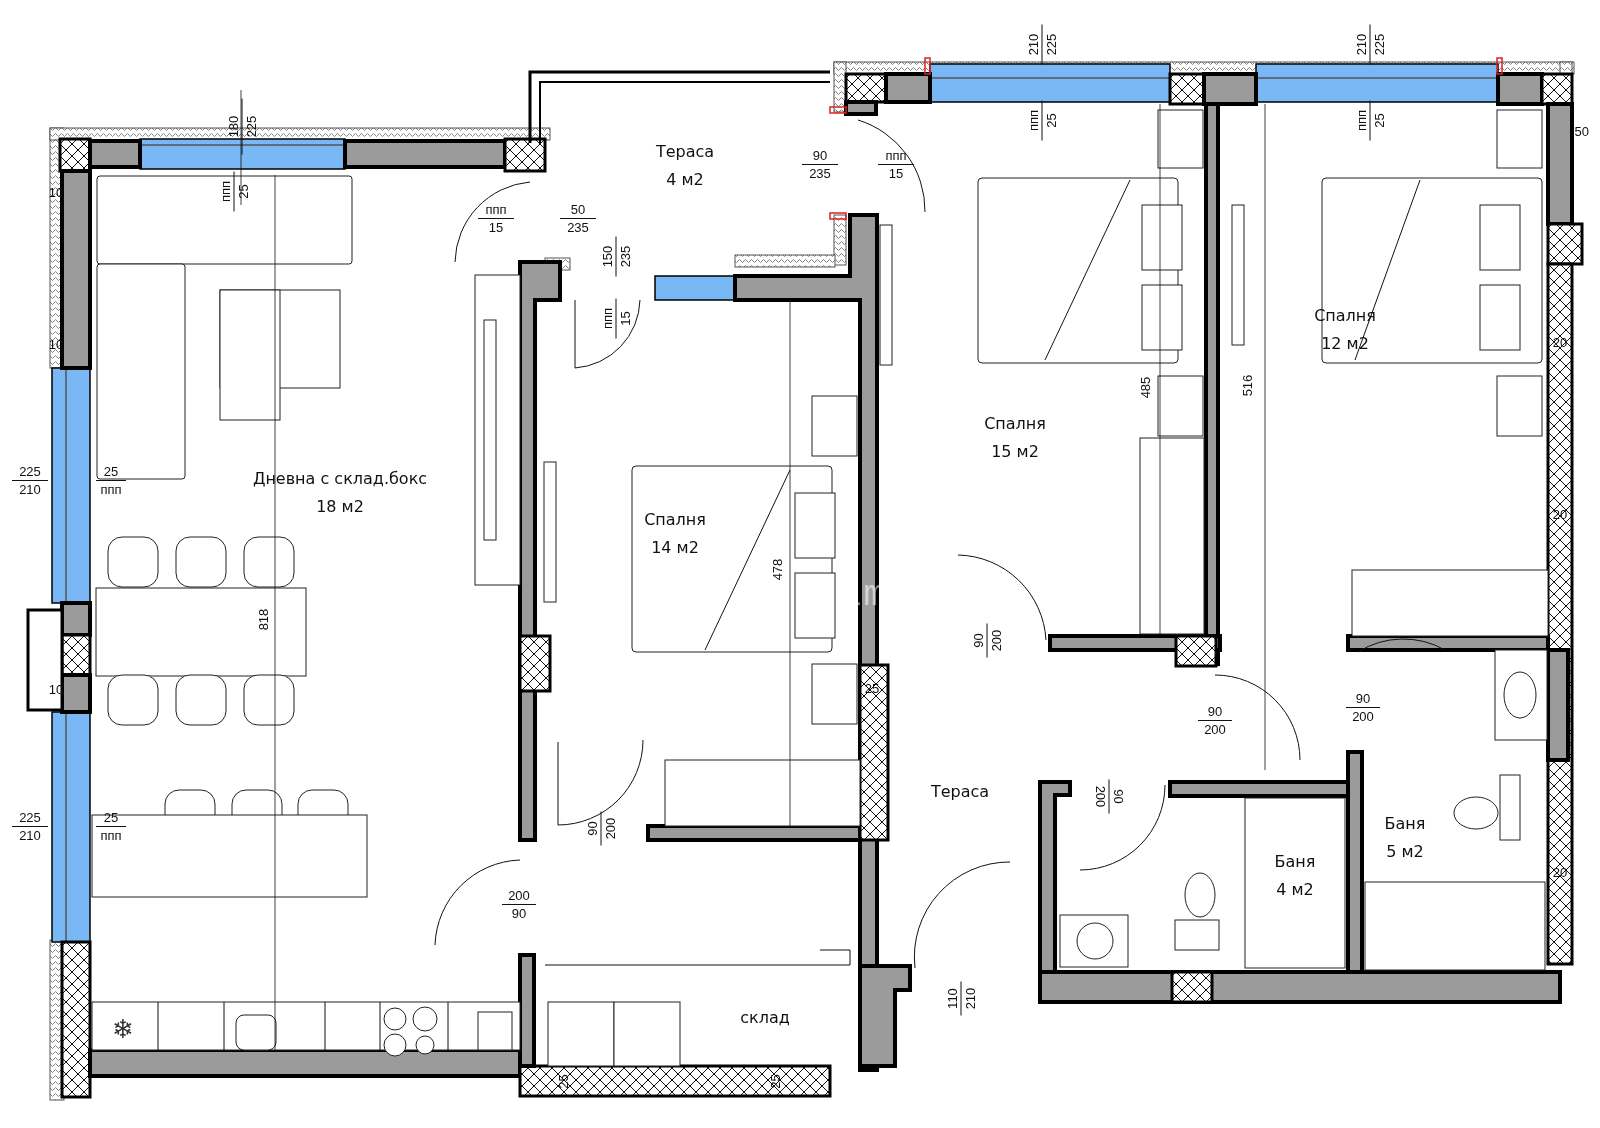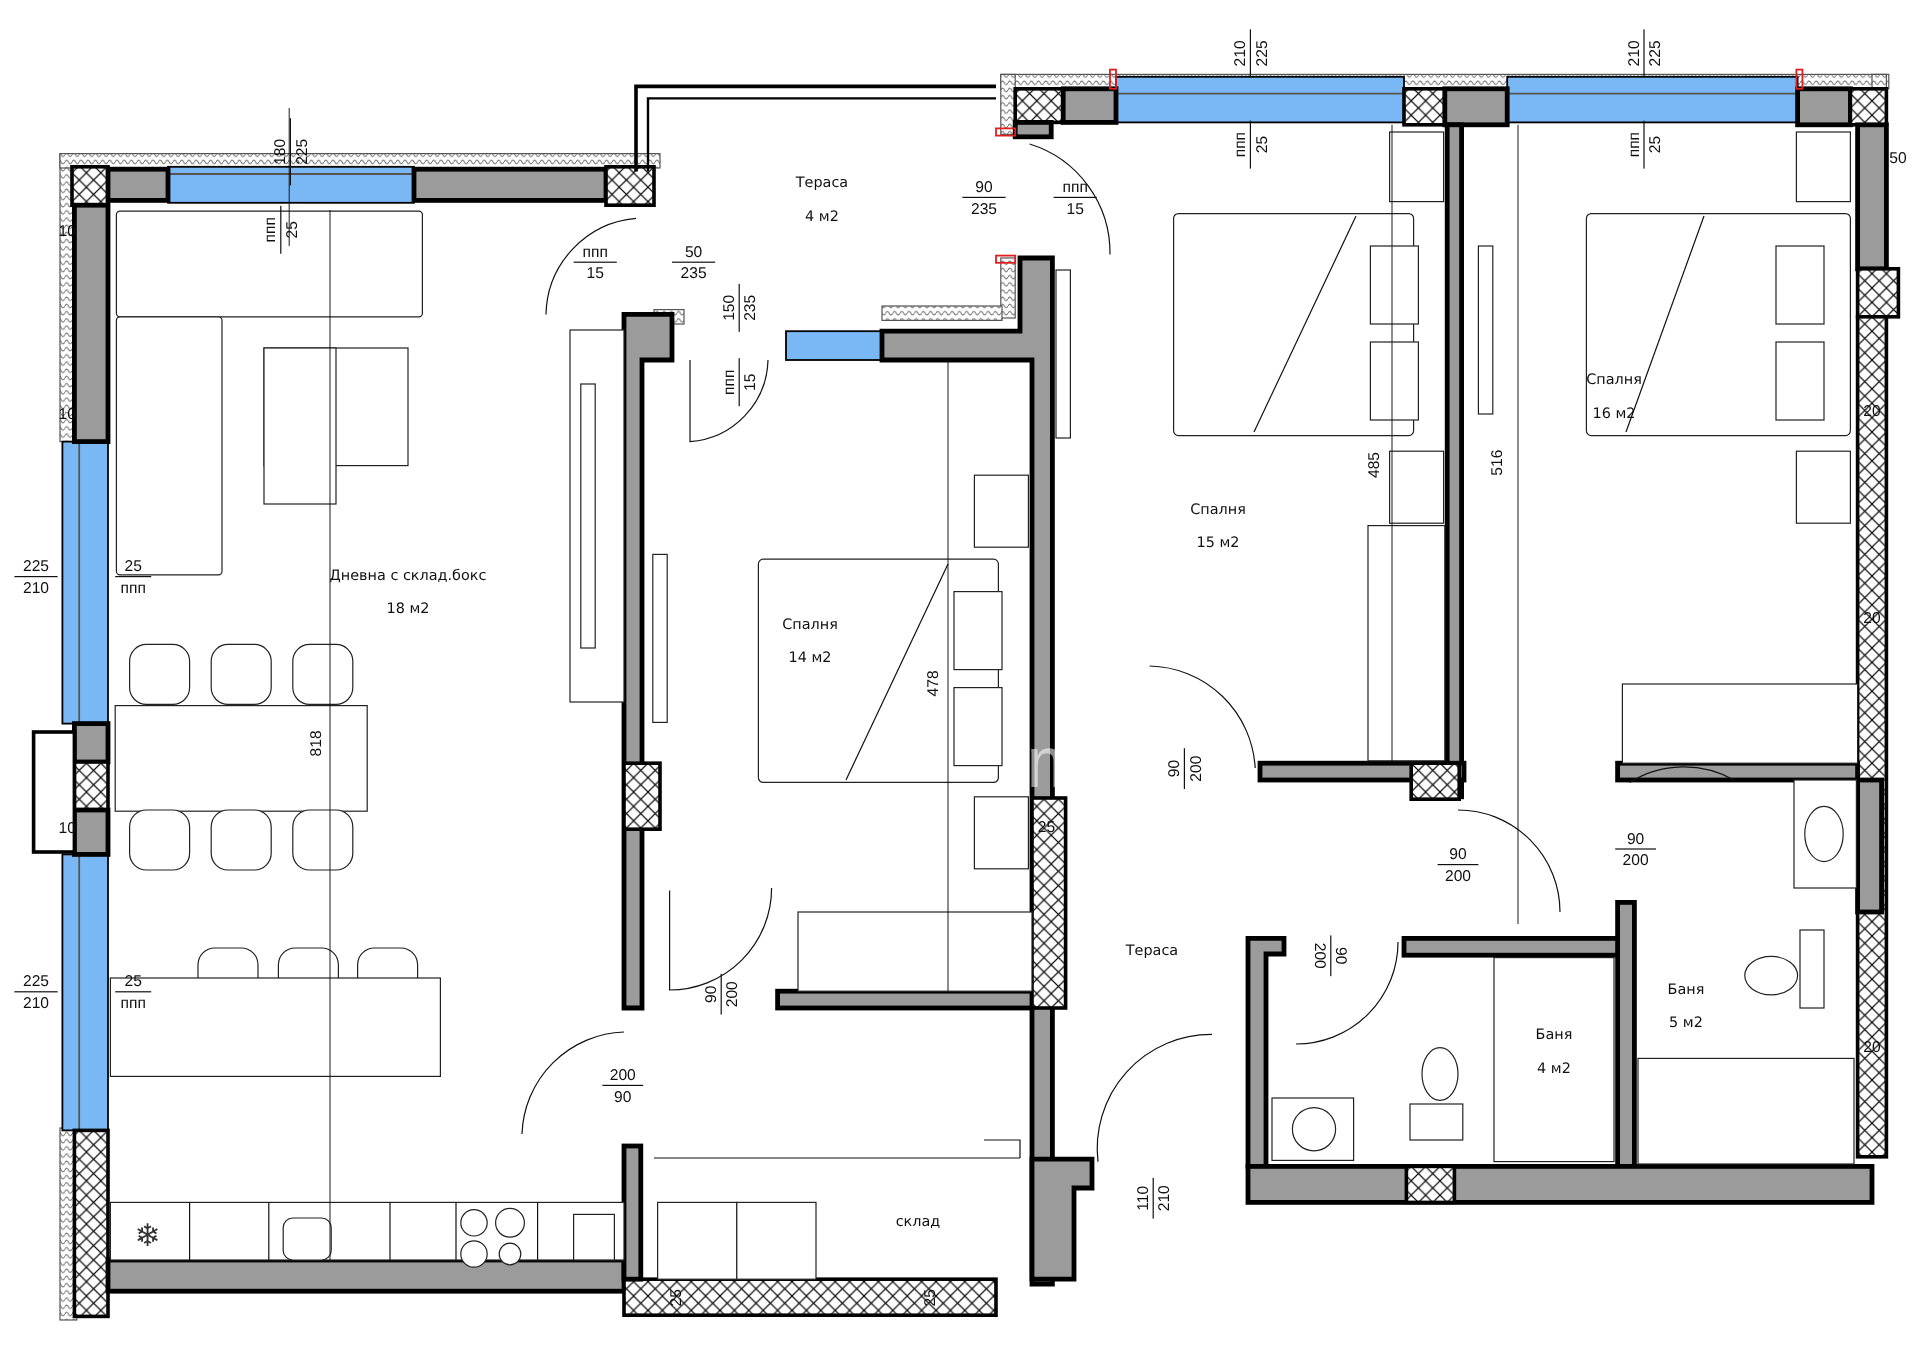--- a/index.html
+++ b/index.html
@@ -1,18 +1,18 @@
 <!DOCTYPE html>
 <html><head>
 <meta charset="utf-8">
 <style>
   html, body { margin:0; padding:0; background:#ffffff; }
   body { width:1600px; height:1128px; position:relative; overflow:hidden; font-family:"DejaVu Sans", sans-serif; }
   #plan { position:absolute; left:0; top:0; }
-  .room-label { position:absolute; text-align:center; font-family:"DejaVu Sans", sans-serif; font-size:12px; line-height:28px; color:#111; white-space:nowrap; }
+  .room-label { position:absolute; text-align:center; font-family:"DejaVu Sans", sans-serif; font-size:16px; line-height:28px; color:#111; white-space:nowrap; }
   .dim { position:absolute; font-family:"Liberation Sans Narrow","Liberation Sans", sans-serif; font-size:13px; color:#111; text-align:center; line-height:15px; white-space:nowrap; }
   .dim .num { display:block; }
   .dim .bar { display:block; border-top:1px solid #111; margin:1px 0; }
   .vert { transform-origin:center center; }
   .wall { fill:#9b9b9b; stroke:#000; stroke-width:4; }
   .hatch { fill:url(#xhatch); stroke:#000; stroke-width:3; }
   .insul { fill:url(#insul); stroke:#555; stroke-width:1; }
   .win { fill:#7ab8f5; stroke:#000; stroke-width:1.5; }
   .thin { fill:none; stroke:#111; stroke-width:1; }
   .furn { fill:#fff; stroke:#222; stroke-width:1; }
@@ -241,21 +241,21 @@
 <div class="room-label" style="left:620px;top:506px;width:110px;">
   <div>Спалня</div>
   <div>14 м2</div>
 </div>
 <div class="room-label" style="left:960px;top:410px;width:110px;">
   <div>Спалня</div>
   <div>15 м2</div>
 </div>
 <div class="room-label" style="left:1290px;top:302px;width:110px;">
   <div>Спалня</div>
-  <div>16 м2</div>
+  <div>12 м2</div>
 </div>
 <div class="room-label" style="left:910px;top:778px;width:100px;">
   <div>Тераса</div>
 </div>
 <div class="room-label" style="left:1250px;top:848px;width:90px;">
   <div>Баня</div>
   <div>4 м2</div>
 </div>
 <div class="room-label" style="left:1360px;top:810px;width:90px;">
   <div>Баня</div>
@@ -406,13 +406,13 @@
   <span class="num">200</span>
   <span class="bar"></span>
   <span class="num">90</span>
 </div>
 <div class="dim vert" style="left:944px;top:982px;width:34px;transform:rotate(-90deg);">
   <span class="num">110</span>
   <span class="bar"></span>
   <span class="num">210</span>
 </div>
 
-<div style="position:absolute;left:840px;top:601px;font-family:Liberation Sans, sans-serif;font-size:60px;color:rgba(255,255,255,0.55);letter-spacing:2px;">imot</div>
+<div style="position:absolute;left:840px;top:575px;font-family:Liberation Mono, monospace;font-size:36px;color:rgba(255,255,255,0.55);letter-spacing:2px;">imot</div>
 
 </body></html>

